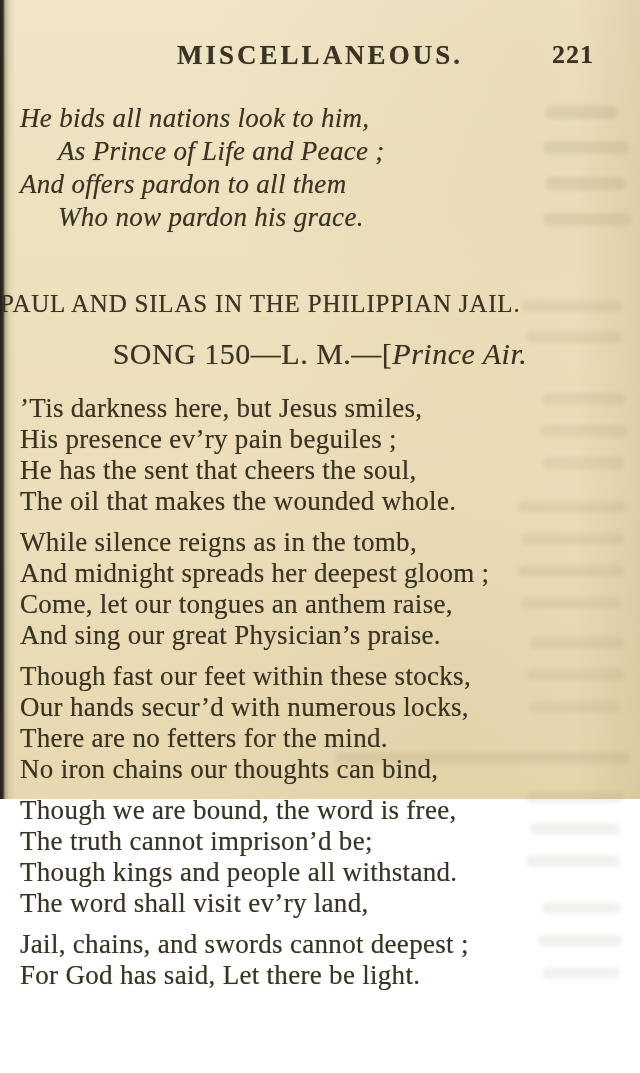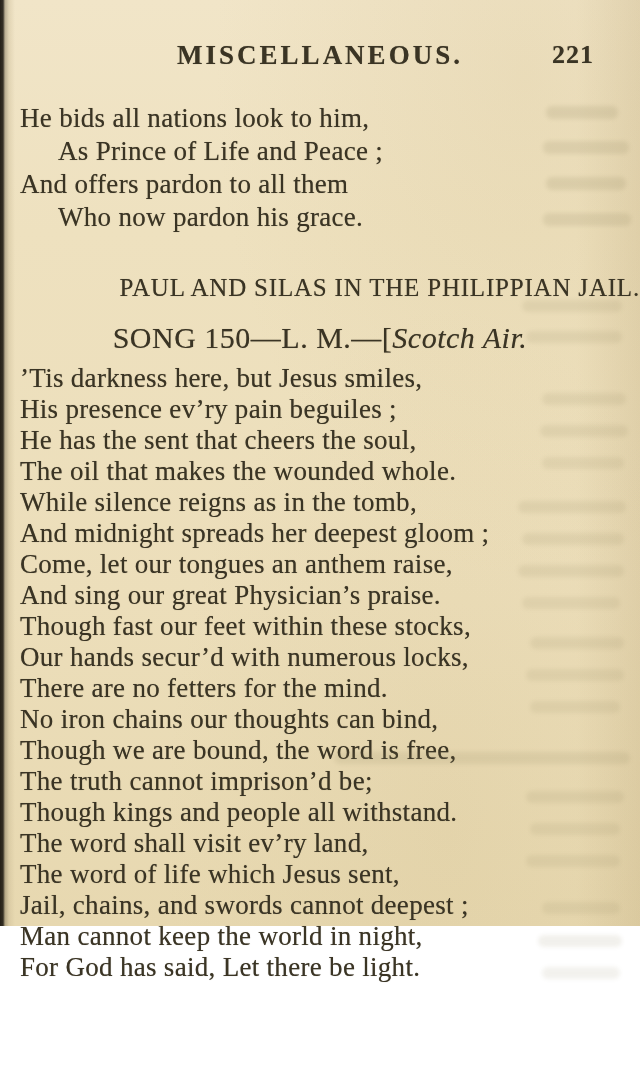--- a/index.html
+++ b/index.html
@@ -3,21 +3,21 @@
 <meta charset="utf-8">
 <style>
   html, body { margin: 0; padding: 0; }
   body {
     width: 640px; height: 1073px;
     font-family: "Liberation Serif", "DejaVu Serif", serif;
     overflow: hidden;
   }
   .page {
     position: relative;
-    width: 640px; height: 926px;
+    width: 640px; height: 799px;
     color: #3a3424;
     background:
       radial-gradient(ellipse at 82% 8%, rgba(205,183,130,0.18), transparent 42%),
       radial-gradient(ellipse at 70% 90%, rgba(198,176,122,0.14), transparent 45%),
       linear-gradient(90deg, rgba(20,16,10,0.92) 0px, rgba(20,16,10,0.85) 3px, rgba(95,84,60,0.38) 5px, rgba(186,170,132,0.28) 9px, rgba(186,170,132,0) 15px),
       linear-gradient(270deg, rgba(172,148,98,0.20) 0%, rgba(172,148,98,0) 10%),
       linear-gradient(180deg, #f1e5c8 0%, #eee1bf 25%, #ecdeba 65%, #e7d8b0 100%);
   }
   .ink {
     text-shadow: 0 0 0.7px rgba(58,52,36,0.55);
@@ -40,46 +40,46 @@
     top: 40px; right: 46px;
     font-size: 26px;
     font-weight: 700;
     letter-spacing: 1px;
     margin-left: 8px;
   }
   
   .intro {
     margin: 28px 0 0 20px;
   }
-  .intro .line { line-height: 33px; }
+  .intro .line { line-height: 33px; font-style: italic; }
   .line {
     font-size: 27px;
     line-height: 31px;
     white-space: nowrap;
     letter-spacing: 0.3px;
   }
   .indent { padding-left: 38px; }
   .section-title {
-    margin-top: 40px;
-    text-align: right;
+    margin-top: 56px;
+    text-align: left;
     font-size: 25px;
     letter-spacing: 0.8px;
     white-space: nowrap;
   }
   .song-heading {
     margin-top: 19px;
     text-align: center;
     font-size: 30px;
     letter-spacing: 0.5px;
     white-space: nowrap;
   }
   .song-heading .air { font-style: italic; }
   .stanza { margin: 0 0 0 20px; }
-  .stanza-first { margin-top: 8px; }
-  .stanza + .stanza { margin-top: 0; }
+  .stanza-first { margin-top: 22px; }
+  .stanza + .stanza { margin-top: 10px; }
   
   .bleed {
     position: absolute;
     background: #8a8059;
     border-radius: 6px;
     filter: blur(2.2px);
     pointer-events: none;
   }
 </style>
 </head>
@@ -95,21 +95,21 @@
   <div class="intro">
     <div class="line ink">He bids all nations look to him,</div>
     <div class="line ink indent">As Prince of Life and Peace ;</div>
     <div class="line ink">And offers pardon to all them</div>
     <div class="line ink indent">Who now pardon his grace.</div>
   </div>
 
   <div class="section-title ink">PAUL AND SILAS IN THE PHILIPPIAN JAIL.</div>
 
   <div class="song-heading ink">
-    <span>SONG 150—L. M.—[</span><span class="air">Scotch Air.</span>
+    <span>SONG 150—L. M.—[</span><span class="air">Prince Air.</span>
   </div>
 
   <div class="stanza stanza-first">
     <div class="line ink">’Tis darkness here, but Jesus smiles,</div>
     <div class="line ink">His presence ev’ry pain beguiles ;</div>
     <div class="line ink">He has the sent that cheers the soul,</div>
     <div class="line ink">The oil that makes the wounded whole.</div>
   </div>
 
   <div class="stanza">
@@ -127,23 +127,21 @@
   </div>
 
   <div class="stanza">
     <div class="line ink">Though we are bound, the word is free,</div>
     <div class="line ink">The truth cannot imprison’d be;</div>
     <div class="line ink">Though kings and people all withstand.</div>
     <div class="line ink">The word shall visit ev’ry land,</div>
   </div>
 
   <div class="stanza">
-    <div class="line ink">The word of life which Jesus sent,</div>
     <div class="line ink">Jail, chains, and swords cannot deepest ;</div>
-    <div class="line ink">Man cannot keep the world in night,</div>
     <div class="line ink">For God has said, Let there be light.</div>
   </div>
 
 <div class="bleed" style="left: 546px; top: 106px; width: 72px; height: 13px; opacity: 0.16;"></div>
     <div class="bleed" style="left: 543px; top: 141px; width: 86px; height: 13px; opacity: 0.15;"></div>
     <div class="bleed" style="left: 546px; top: 177px; width: 80px; height: 13px; opacity: 0.16;"></div>
     <div class="bleed" style="left: 543px; top: 213px; width: 88px; height: 13px; opacity: 0.15;"></div>
     <div class="bleed" style="left: 522px; top: 300px; width: 100px; height: 12px; opacity: 0.12;"></div>
     <div class="bleed" style="left: 526px; top: 331px; width: 96px; height: 12px; opacity: 0.12;"></div>
     <div class="bleed" style="left: 542px; top: 393px; width: 84px; height: 12px; opacity: 0.12;"></div>

